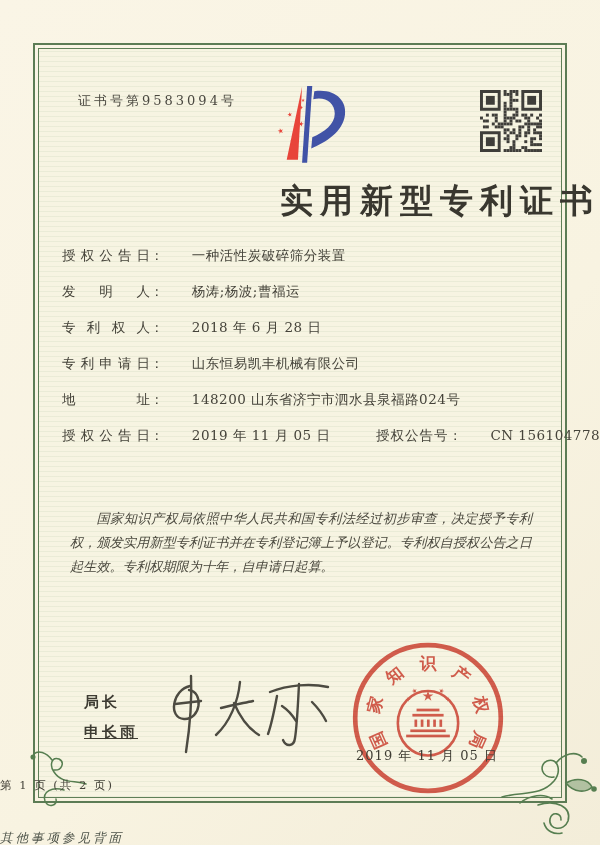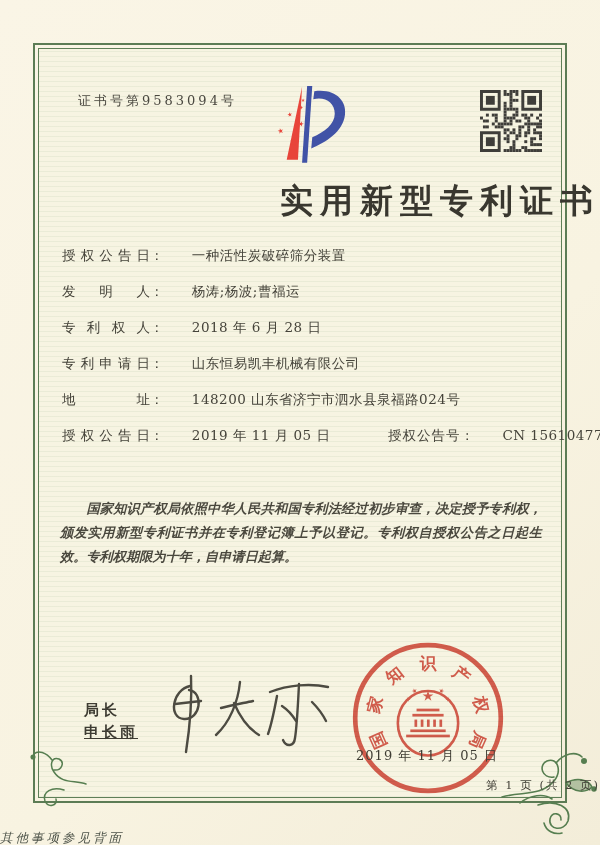--- a/index.html
+++ b/index.html
@@ -36,40 +36,40 @@
   .fields{position:absolute;left:62px;top:247px;width:486px;}
   .field-row{height:36px;font-size:13.5px;color:#45433a;white-space:nowrap;}
   .field-label{
     display:inline-block;width:88px;
     text-align:justify;text-align-last:justify;text-justify:inter-character;
     vertical-align:top;
   }
   .field-colon{display:inline-block;vertical-align:top;}
   .field-value{display:inline-block;margin-left:24px;letter-spacing:0.5px;vertical-align:top;}
   .field-value.fixed{min-width:156px;}
-  .second-label{display:inline-block;margin-left:36px;vertical-align:top;letter-spacing:1px;}
+  .second-label{display:inline-block;margin-left:24px;vertical-align:top;letter-spacing:1px;}
   .paragraphs{
     position:absolute;left:60px;top:497px;width:482px;
     font-size:13.2px;line-height:1.82;color:#4a483e;
     text-align:justify;font-style:italic;
   }
-  .paragraphs p{margin:0;text-indent:2em;font-weight:bold;}
+  .paragraphs p{margin:10px;text-indent:2em;}
   .sig-label{position:absolute;left:84px;font-size:15px;font-weight:600;
     color:#3e3c33;letter-spacing:3px;}
-  .sig-title{top:693px;margin-top:8px;}
+  .sig-title{top:693px;}
   .sig-name{top:723px;text-decoration:underline;}
   .signature{position:absolute;left:158px;top:672px;width:185px;height:88px;}
   .seal{position:absolute;left:350px;top:640px;width:156px;height:156px;
     mix-blend-mode:multiply;opacity:0.93;}
   .seal-date{
     position:absolute;left:352px;top:747px;width:150px;text-align:center;
     font-size:13px;color:#3f3d34;letter-spacing:1px;z-index:5;
   }
   .footer-page{
-    position:absolute;left:0;top:778px;width:600px;text-align:right;
+    position:absolute;left:0;top:778px;width:600px;text-align:left;
     font-size:11.5px;color:#45433a;letter-spacing:2px;
   }
   .back-note{
     position:absolute;left:0;top:830px;width:600px;text-align:left;
     font-size:12.5px;color:#4e544a;letter-spacing:3px;font-style:italic;
   }
   .ornament-br{position:absolute;left:500px;top:733px;width:100px;height:105px;}
   .ornament-bl{position:absolute;left:26px;top:740px;width:62px;height:72px;transform:scaleX(-1);}
   svg{display:block;}
 </style>

